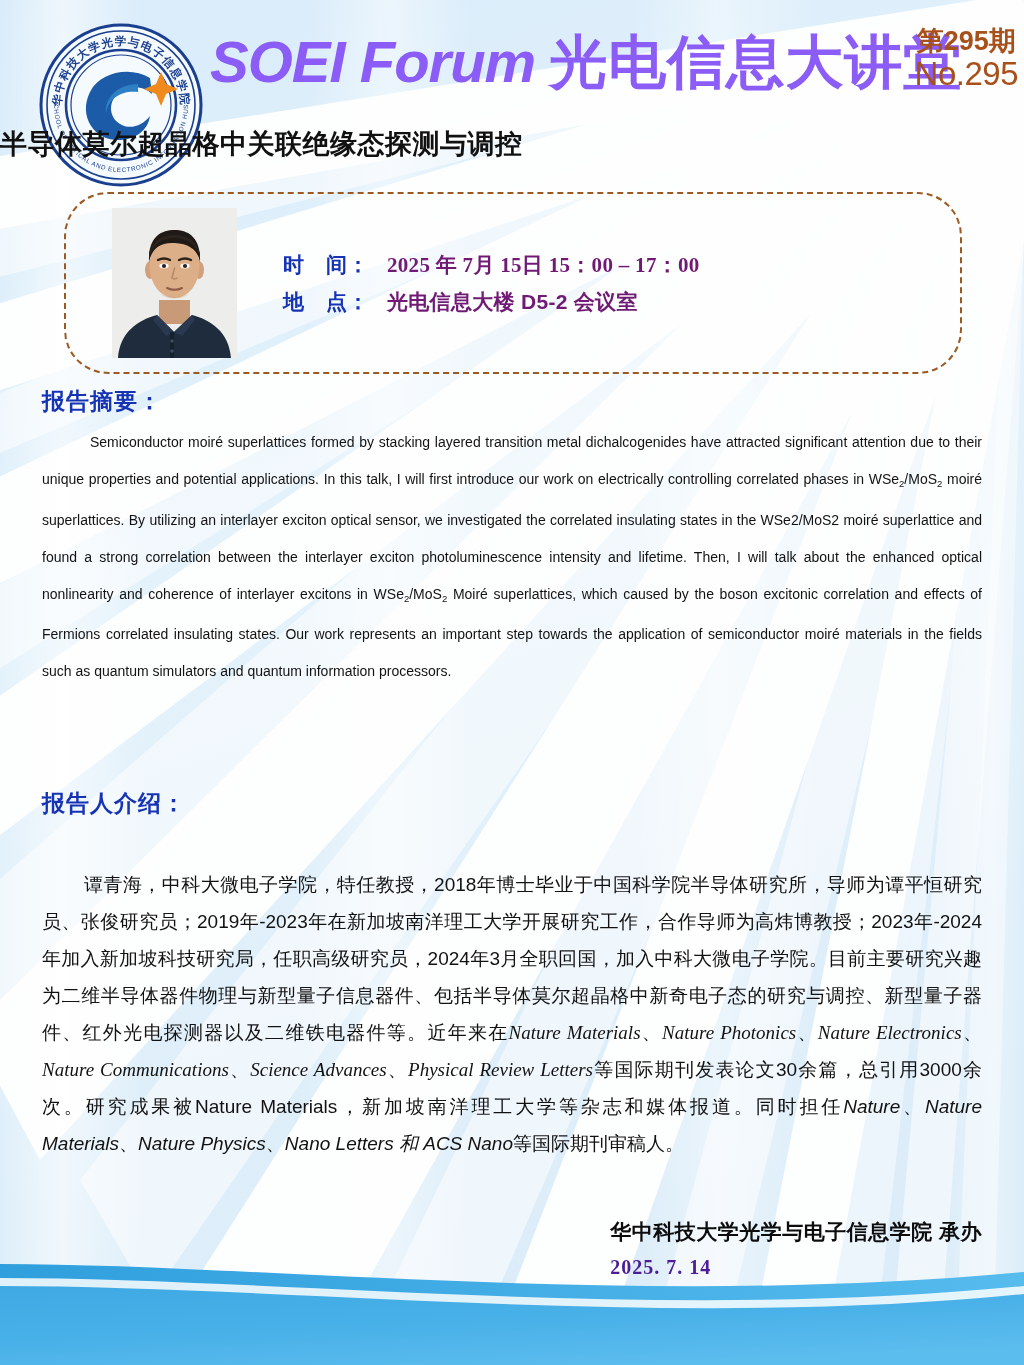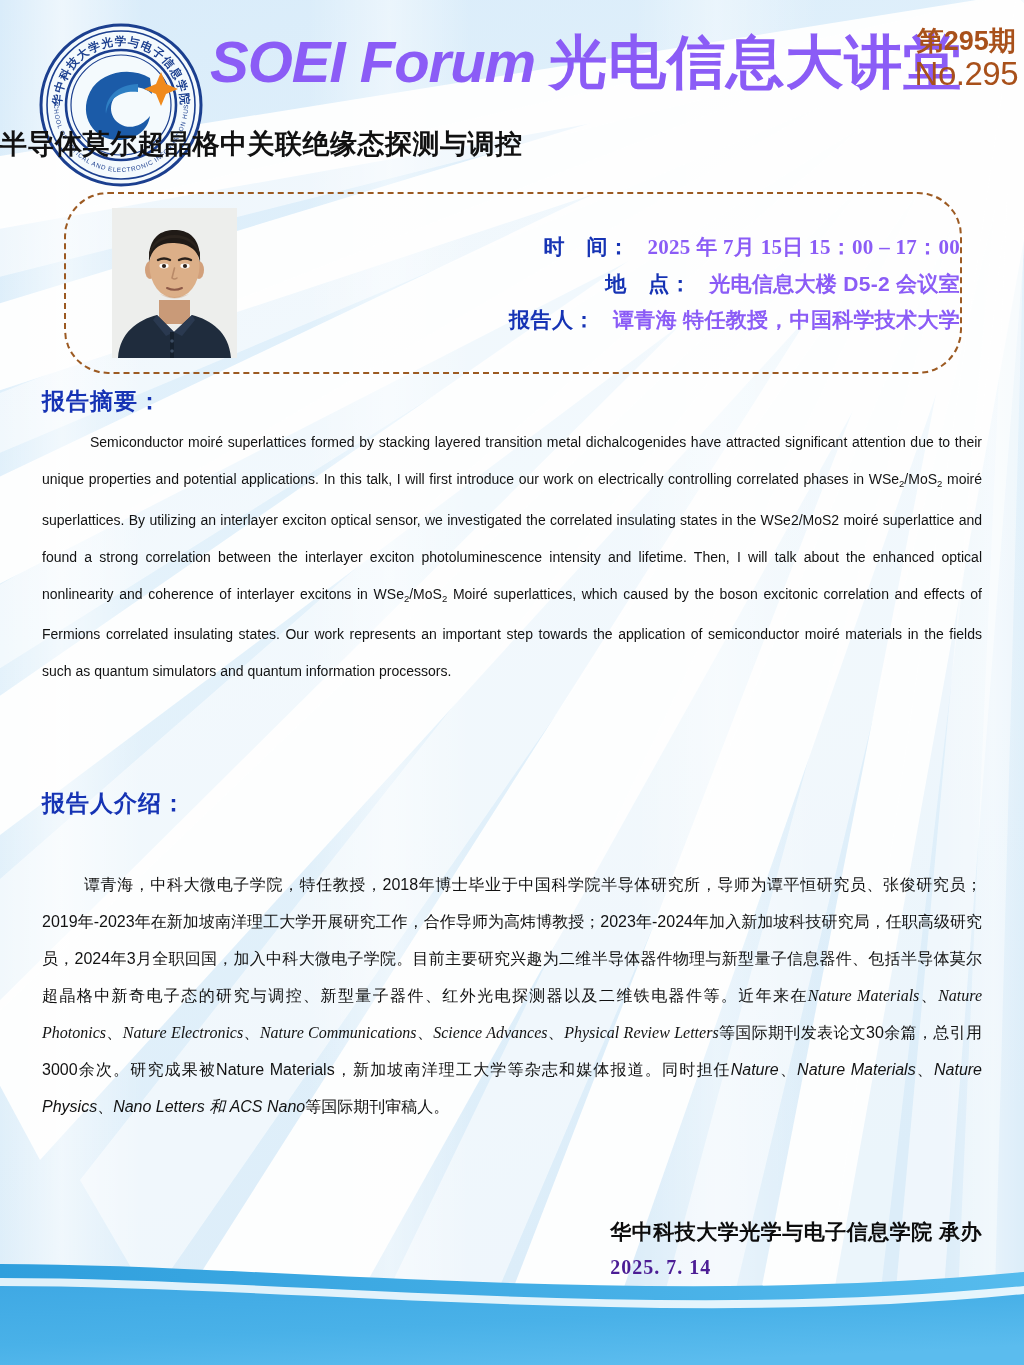--- a/index.html
+++ b/index.html
@@ -152,32 +152,31 @@
     flex: 1;
   }
 
   .info-row {
     display: flex;
     align-items: baseline;
     font-size: 21px;
     line-height: 1.0;
     margin-bottom: 15px;
     white-space: nowrap;
-    justify-content: flex-end;
   }
   .info-row:last-child { margin-bottom: 0; }
 
   .info-label {
     color: #1633b4;
     font-weight: bold;
     flex: 0 0 104px;
     letter-spacing: 0.5px;
   }
   .info-value {
-    color: #8b5cf6;
+    color: #701a75;
     font-weight: bold;
     letter-spacing: 0.3px;
   }
   .info-value.serif { font-family: "Liberation Serif", serif; }
 
   
   .section-head {
     font-size: 23px;
     font-weight: bold;
     color: #1633b4;
@@ -201,21 +200,21 @@
   }
   .abstract-body sub { font-size: 0.68em; vertical-align: -0.28em; }
 
   .bio-head { position: absolute; left: 42px; top: 788px; text-align: right; }
 
   .bio-body {
     position: absolute;
     left: 42px;
     top: 866px;
     width: 940px;
-    font-size: 16px;
+    font-size: 19px;
     line-height: 37px;
     color: #121212;
     text-align: justify;
     text-indent: 42px;
     font-family: "Liberation Sans", "DejaVu Sans", sans-serif;
   }
   .bio-body .jr {
     font-family: "Liberation Serif", "DejaVu Serif", serif;
     font-style: italic;
   }
@@ -392,24 +391,20 @@
 
       <div class="info-lines">
         <div class="info-row">
           <span class="info-label">时　间：</span>
           <span class="info-value serif">2025 年 7月 15日  15：00 – 17：00</span>
         </div>
         <div class="info-row">
           <span class="info-label">地　点：</span>
           <span class="info-value">光电信息大楼 D5-2 会议室</span>
         </div>
-        <div class="info-row">
-          <span class="info-label">报告人：</span>
-          <span class="info-value">谭青海  特任教授，中国科学技术大学</span>
-        </div>
       </div>
     </div>
 
     <div class="section-head abstract-head">报告摘要：</div>
 
     <div class="abstract-body"><span>Semiconductor moiré superlattices formed by stacking layered transition metal dichalcogenides have attracted significant attention due to their unique properties and potential applications. In this talk, I will first introduce our work on electrically controlling correlated phases in WSe</span><sub>2</sub><span>/MoS</span><sub>2</sub><span> moiré superlattices. By utilizing an interlayer exciton optical sensor, we investigated the correlated insulating states in the WSe2/MoS2 moiré superlattice and found a strong correlation between the interlayer exciton photoluminescence intensity and lifetime. Then, I will talk about the enhanced optical nonlinearity and coherence of interlayer excitons in WSe</span><sub>2</sub><span>/MoS</span><sub>2</sub><span> Moiré superlattices, which caused by the boson excitonic correlation and effects of Fermions correlated insulating states. Our work represents an important step towards the application of semiconductor moiré materials in the fields such as quantum simulators and quantum information processors.</span></div>
 
     <div class="section-head bio-head">报告人介绍：</div>
 
     <div class="bio-body"><span>谭青海，中科大微电子学院，特任教授，2018年博士毕业于中国科学院半导体研究所，导师为谭平恒研究员、张俊研究员；2019年-2023年在新加坡南洋理工大学开展研究工作，合作导师为高炜博教授；2023年-2024年加入新加坡科技研究局，任职高级研究员，2024年3月全职回国，加入中科大微电子学院。目前主要研究兴趣为二维半导体器件物理与新型量子信息器件、包括半导体莫尔超晶格中新奇电子态的研究与调控、新型量子器件、红外光电探测器以及二维铁电器件等。近年来在</span><span class="jr">Nature Materials</span><span>、</span><span class="jr">Nature Photonics</span><span>、</span><span class="jr">Nature Electronics</span><span>、</span><span class="jr">Nature Communications</span><span>、</span><span class="jr">Science Advances</span><span>、</span><span class="jr">Physical Review Letters</span><span>等国际期刊发表论文30余篇，总引用3000余次。研究成果被Nature Materials，新加坡南洋理工大学等杂志和媒体报道。同时担任</span><span class="jrs">Nature</span><span>、</span><span class="jrs">Nature Materials</span><span>、</span><span class="jrs">Nature Physics</span><span>、</span><span class="jrs">Nano Letters</span><span class="jrs"> 和 </span><span class="jrs">ACS Nano</span><span>等国际期刊审稿人。</span></div>

